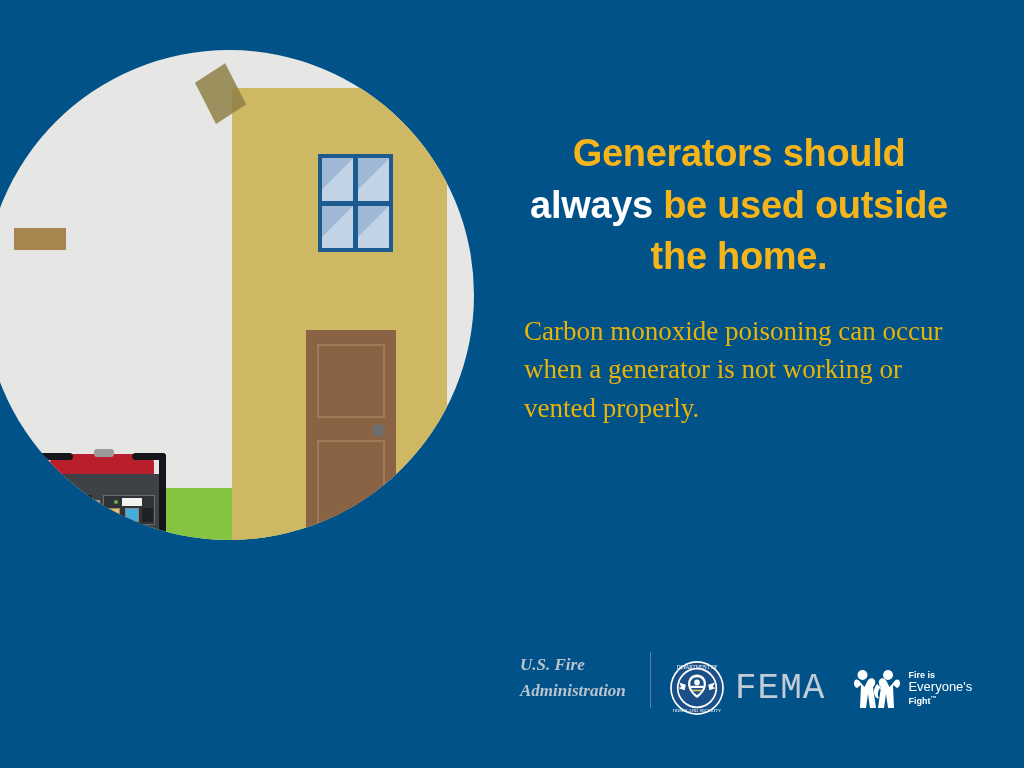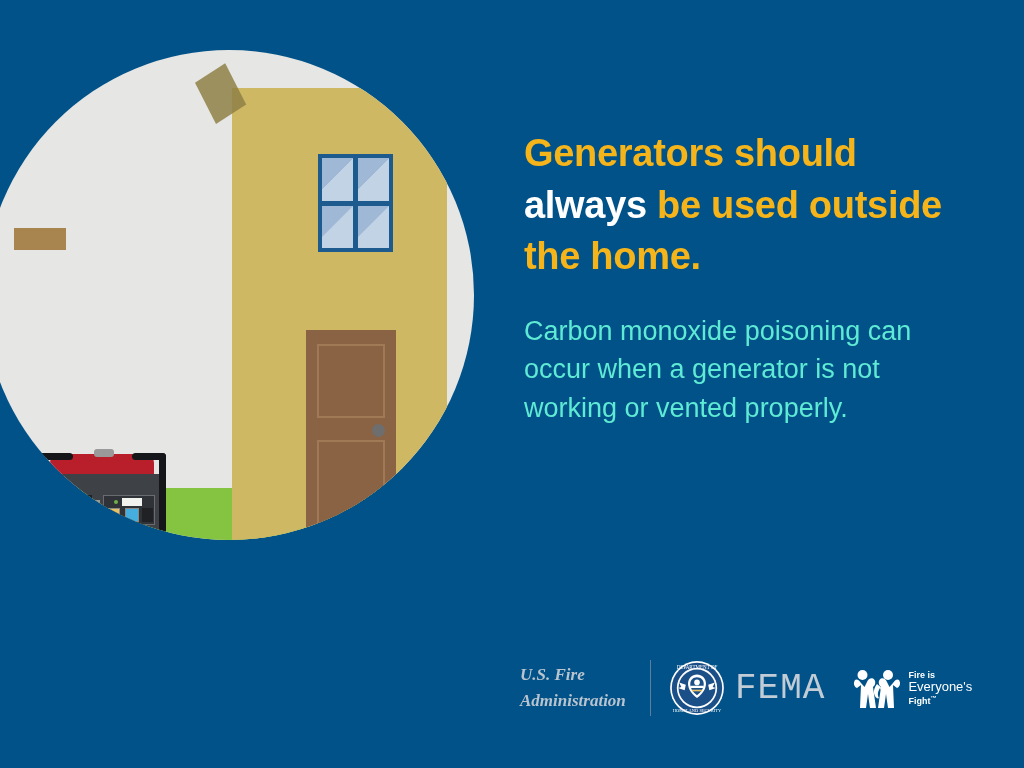--- a/index.html
+++ b/index.html
@@ -134,40 +134,40 @@
   
   #headline {
     position: absolute;
     left: 524px; top: 128px;
     width: 430px;
     font-size: 38px;
     font-weight: bold;
     line-height: 1.36;
     letter-spacing: -0.3px;
     color: #f5b41a;
+    text-align: center;
   }
   #headline .em-white { color: #ffffff; }
 
   #body-copy {
     position: absolute;
     left: 524px; top: 312px;
     width: 450px;
-    font-family: Liberation Sans, sans-serif;
+    font-family: Liberation Serif, serif;
     font-size: 27px;
     line-height: 1.42;
-    color: #5eead4;
+    color: #eab308;
   }
 
   
   #footer {
     position: absolute;
     left: 520px; top: 652px;
     width: 480px; height: 72px;
     display: flex;
-    align-items: center;
   }
   #usfa-logo {
     font-family: "Liberation Serif", serif;
     font-size: 17px;
     font-style: italic;
     font-weight: bold;
     line-height: 1.55;
     color: #b9c4cf;
     width: 118px;
   }

